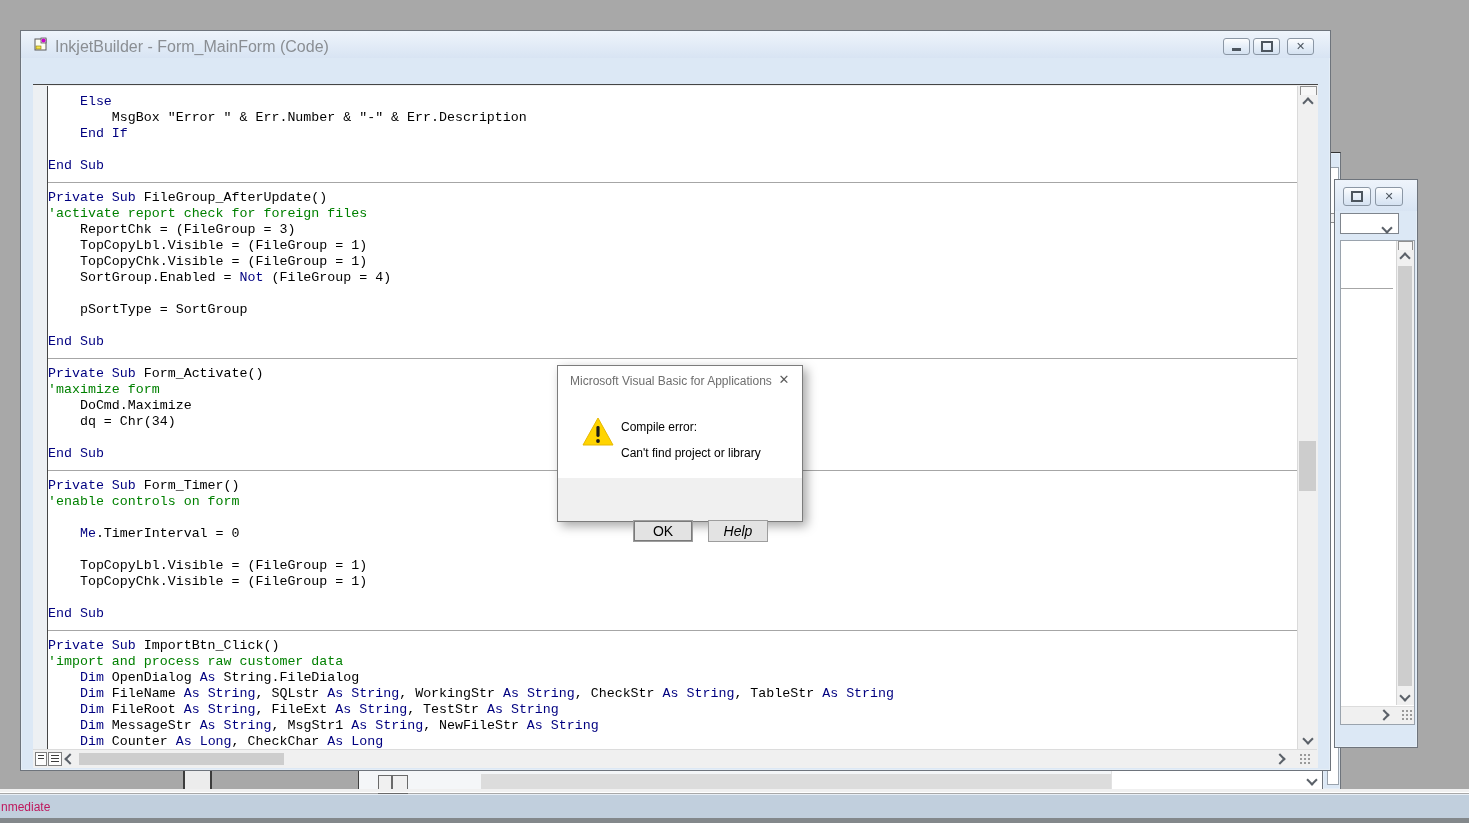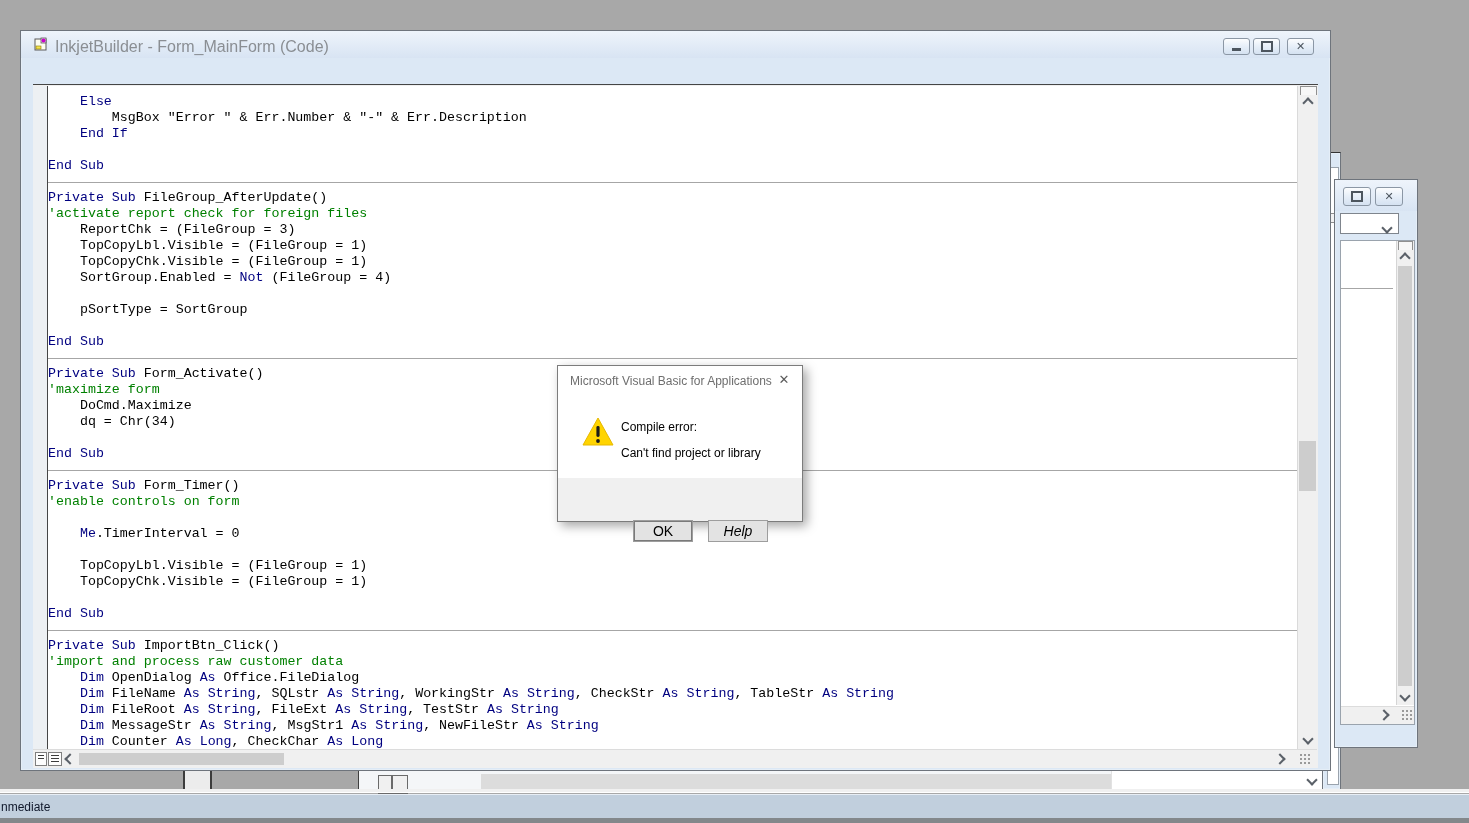--- a/index.html
+++ b/index.html
@@ -152,21 +152,21 @@
     font-size:14px;color:#000;text-align:center;line-height:20px;
     font-family:"Liberation Sans",sans-serif;
     margin-top:32px;
   }
   #dialog-ok{left:75px;box-shadow:inset 0 0 0 1px #7a7a7a;}
   #dialog-help{left:150px;font-style:italic;}
 
   
   #immediate-prestrip{left:0;top:789px;width:1469px;height:4px;background:#f0f0f0;border-bottom:1px solid #ffffff;}
   #immediate-titlebar{left:0;top:794px;width:1469px;height:24px;background:#c1cfdd;border-top:1px solid #e8eef5;}
-  #immediate-title-text{position:absolute;left:1px;top:5px;font-size:12px;color:#0f172a;}
+  #immediate-title-text{position:absolute;left:1px;top:5px;font-size:12px;color:#be185d;}
   #immediate-bottom{left:0;top:818px;width:1469px;height:5px;background:#83888b;}
 </style>
 </head>
 <body>
 
 <div class="abs" style="left:0;top:0;width:1469px;height:823px;background:#a8a8a8;"></div>
 
 <div class="abs" id="fragment-a"></div>
 
 <div class="abs" id="window4">
@@ -270,21 +270,21 @@
           <div class="code-row"></div>
           <div class="code-row"><span class="seg-n">    </span><span class="seg-k">Me</span><span class="seg-n">.TimerInterval = 0</span></div>
           <div class="code-row"></div>
           <div class="code-row"><span class="seg-n">    TopCopyLbl.Visible = (FileGroup = 1)</span></div>
           <div class="code-row"><span class="seg-n">    TopCopyChk.Visible = (FileGroup = 1)</span></div>
           <div class="code-row"></div>
           <div class="code-row"><span class="seg-k">End Sub</span></div>
           <div class="code-row sep"><div class="sepline"></div></div>
           <div class="code-row"><span class="seg-k">Private Sub</span><span class="seg-n"> ImportBtn_Click()</span></div>
           <div class="code-row"><span class="seg-c">'import and process raw customer data</span></div>
-          <div class="code-row"><span class="seg-n">    </span><span class="seg-k">Dim</span><span class="seg-n"> OpenDialog </span><span class="seg-k">As</span><span class="seg-n"> Office.FileDialog</span></div>
+          <div class="code-row"><span class="seg-n">    </span><span class="seg-k">Dim</span><span class="seg-n"> OpenDialog </span><span class="seg-k">As</span><span class="seg-n"> String.FileDialog</span></div>
           <div class="code-row"><span class="seg-n">    </span><span class="seg-k">Dim</span><span class="seg-n"> FileName </span><span class="seg-k">As</span><span class="seg-n"> </span><span class="seg-k">String</span><span class="seg-n">, SQLstr </span><span class="seg-k">As</span><span class="seg-n"> </span><span class="seg-k">String</span><span class="seg-n">, WorkingStr </span><span class="seg-k">As</span><span class="seg-n"> </span><span class="seg-k">String</span><span class="seg-n">, CheckStr </span><span class="seg-k">As</span><span class="seg-n"> </span><span class="seg-k">String</span><span class="seg-n">, TableStr </span><span class="seg-k">As</span><span class="seg-n"> </span><span class="seg-k">String</span></div>
           <div class="code-row"><span class="seg-n">    </span><span class="seg-k">Dim</span><span class="seg-n"> FileRoot </span><span class="seg-k">As</span><span class="seg-n"> </span><span class="seg-k">String</span><span class="seg-n">, FileExt </span><span class="seg-k">As</span><span class="seg-n"> </span><span class="seg-k">String</span><span class="seg-n">, TestStr </span><span class="seg-k">As</span><span class="seg-n"> </span><span class="seg-k">String</span></div>
           <div class="code-row"><span class="seg-n">    </span><span class="seg-k">Dim</span><span class="seg-n"> MessageStr </span><span class="seg-k">As</span><span class="seg-n"> </span><span class="seg-k">String</span><span class="seg-n">, MsgStr1 </span><span class="seg-k">As</span><span class="seg-n"> </span><span class="seg-k">String</span><span class="seg-n">, NewFileStr </span><span class="seg-k">As</span><span class="seg-n"> </span><span class="seg-k">String</span></div>
           <div class="code-row"><span class="seg-n">    </span><span class="seg-k">Dim</span><span class="seg-n"> Counter </span><span class="seg-k">As</span><span class="seg-n"> </span><span class="seg-k">Long</span><span class="seg-n">, CheckChar </span><span class="seg-k">As</span><span class="seg-n"> </span><span class="seg-k">Long</span></div>
         </div>
     </div>
     <div id="vscroll">
       <div class="split-box"></div>
       <div class="scroll-btn" id="vscroll-up">
           <span class="chev chev-up"></span>

